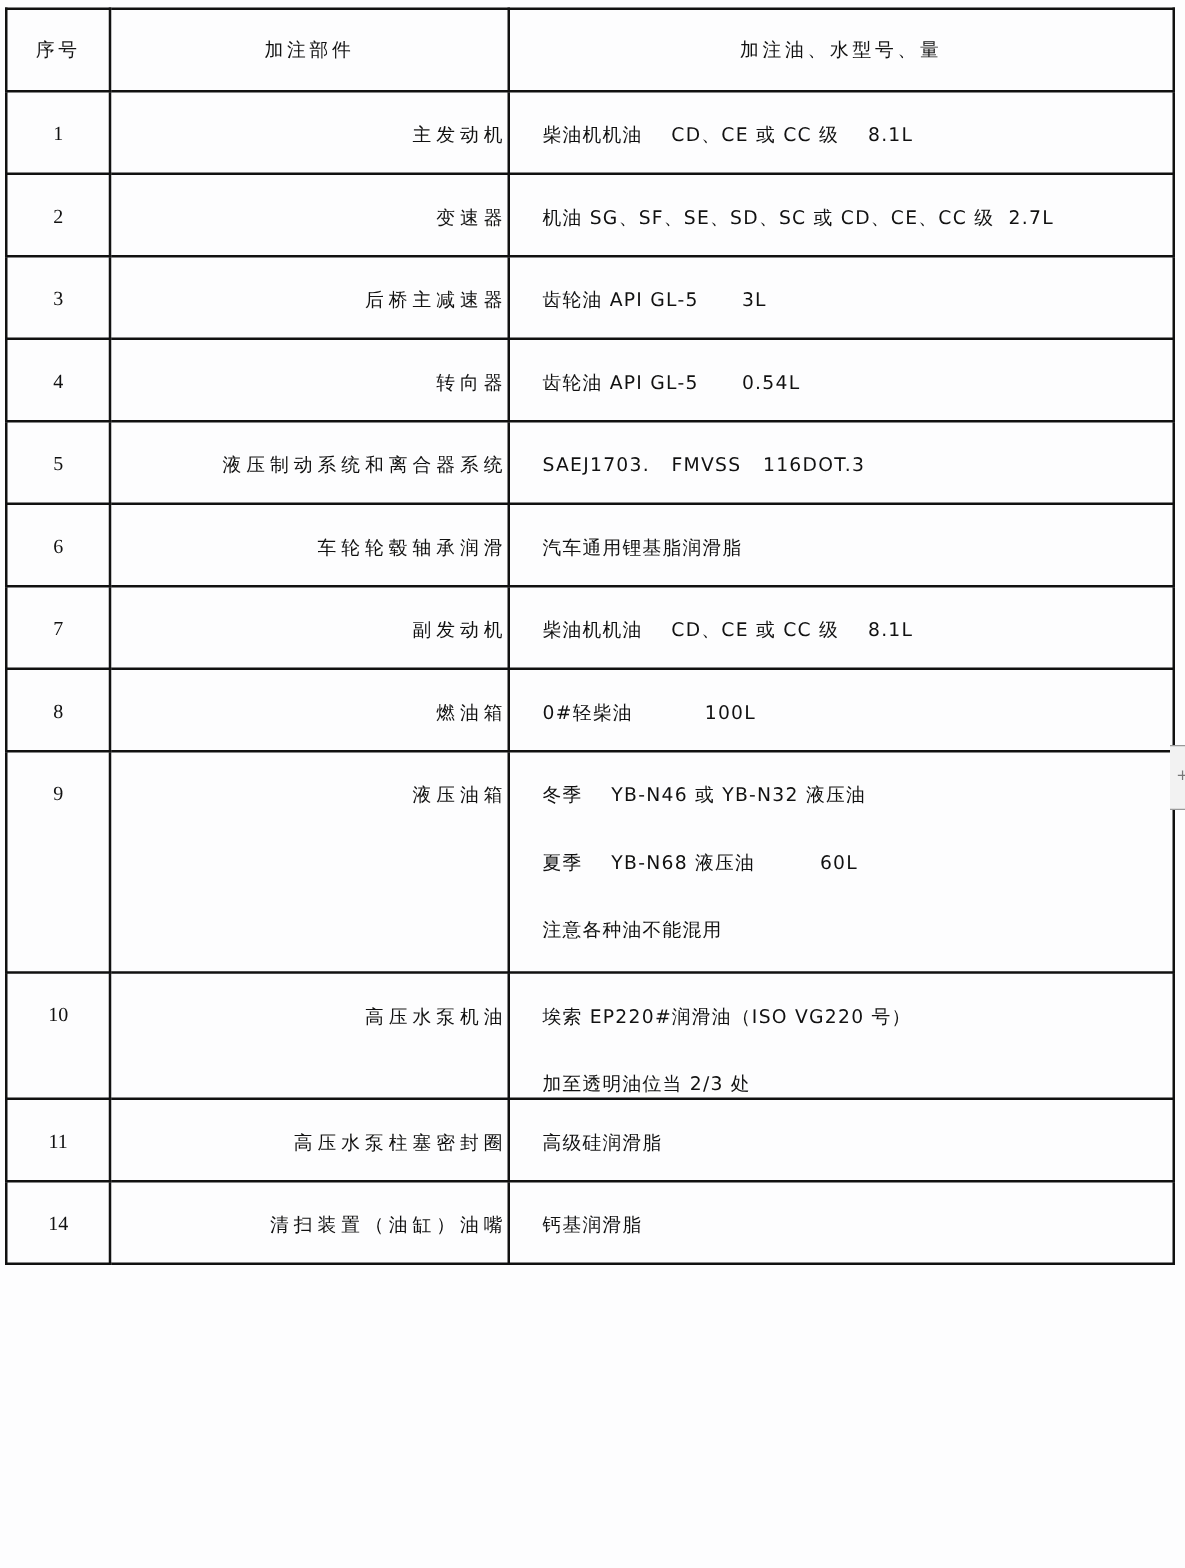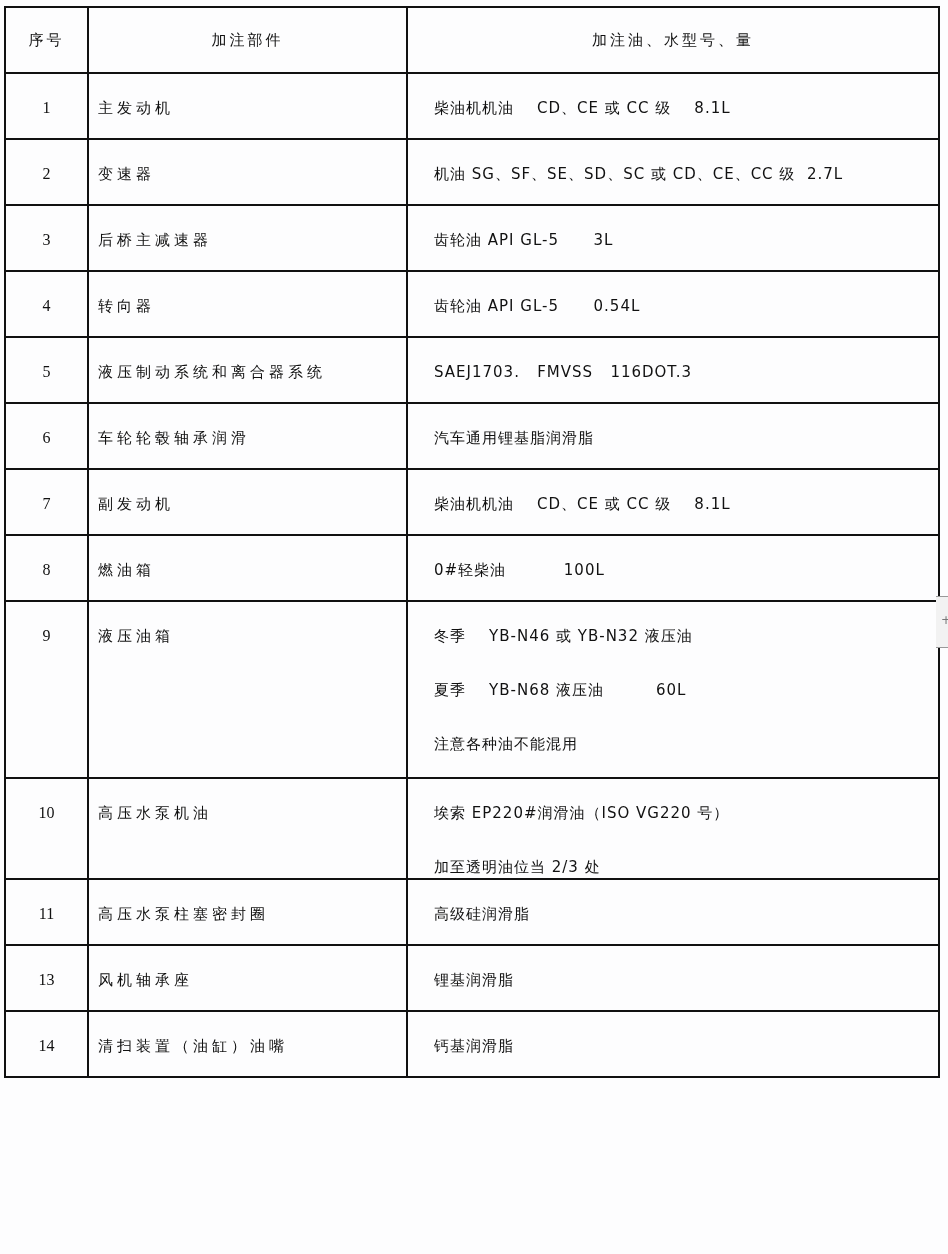--- a/index.html
+++ b/index.html
@@ -43,20 +43,21 @@
       text-align: center;
       font-family: "Liberation Serif", serif;
       font-size: 17px;
     }
     td .cell-inner { padding-top: 25px; }
     td.part .cell-inner {
       padding-left: 9px;
       letter-spacing: 4px;
       font-family: "DejaVu Sans", sans-serif;
       font-size: 15px;
+      text-align: right;
     }
     td.spec .cell-inner { padding-left: 26px; }
     .spec-line {
       display: block;
       font-family: "DejaVu Sans", sans-serif;
       font-size: 15px;
       letter-spacing: 1px;
       white-space: pre;
       height: 18px;
     }
@@ -240,33 +241,20 @@
             <div class="cell-inner">高压水泵柱塞密封圈</div>
           </td>
         <td class="spec">
             <div class="cell-inner">
               <span class="spec-line">高级硅润滑脂</span>
             </div>
           </td>
       </tr>
       <tr class="row-std">
         <td class="no">
-            <div class="cell-inner">13</div>
-          </td>
-        <td class="part">
-            <div class="cell-inner">风机轴承座</div>
-          </td>
-        <td class="spec">
-            <div class="cell-inner">
-              <span class="spec-line">锂基润滑脂</span>
-            </div>
-          </td>
-      </tr>
-      <tr class="row-std">
-        <td class="no">
             <div class="cell-inner">14</div>
           </td>
         <td class="part">
             <div class="cell-inner">清扫装置（油缸）油嘴</div>
           </td>
         <td class="spec">
             <div class="cell-inner">
               <span class="spec-line">钙基润滑脂</span>
             </div>
           </td>

